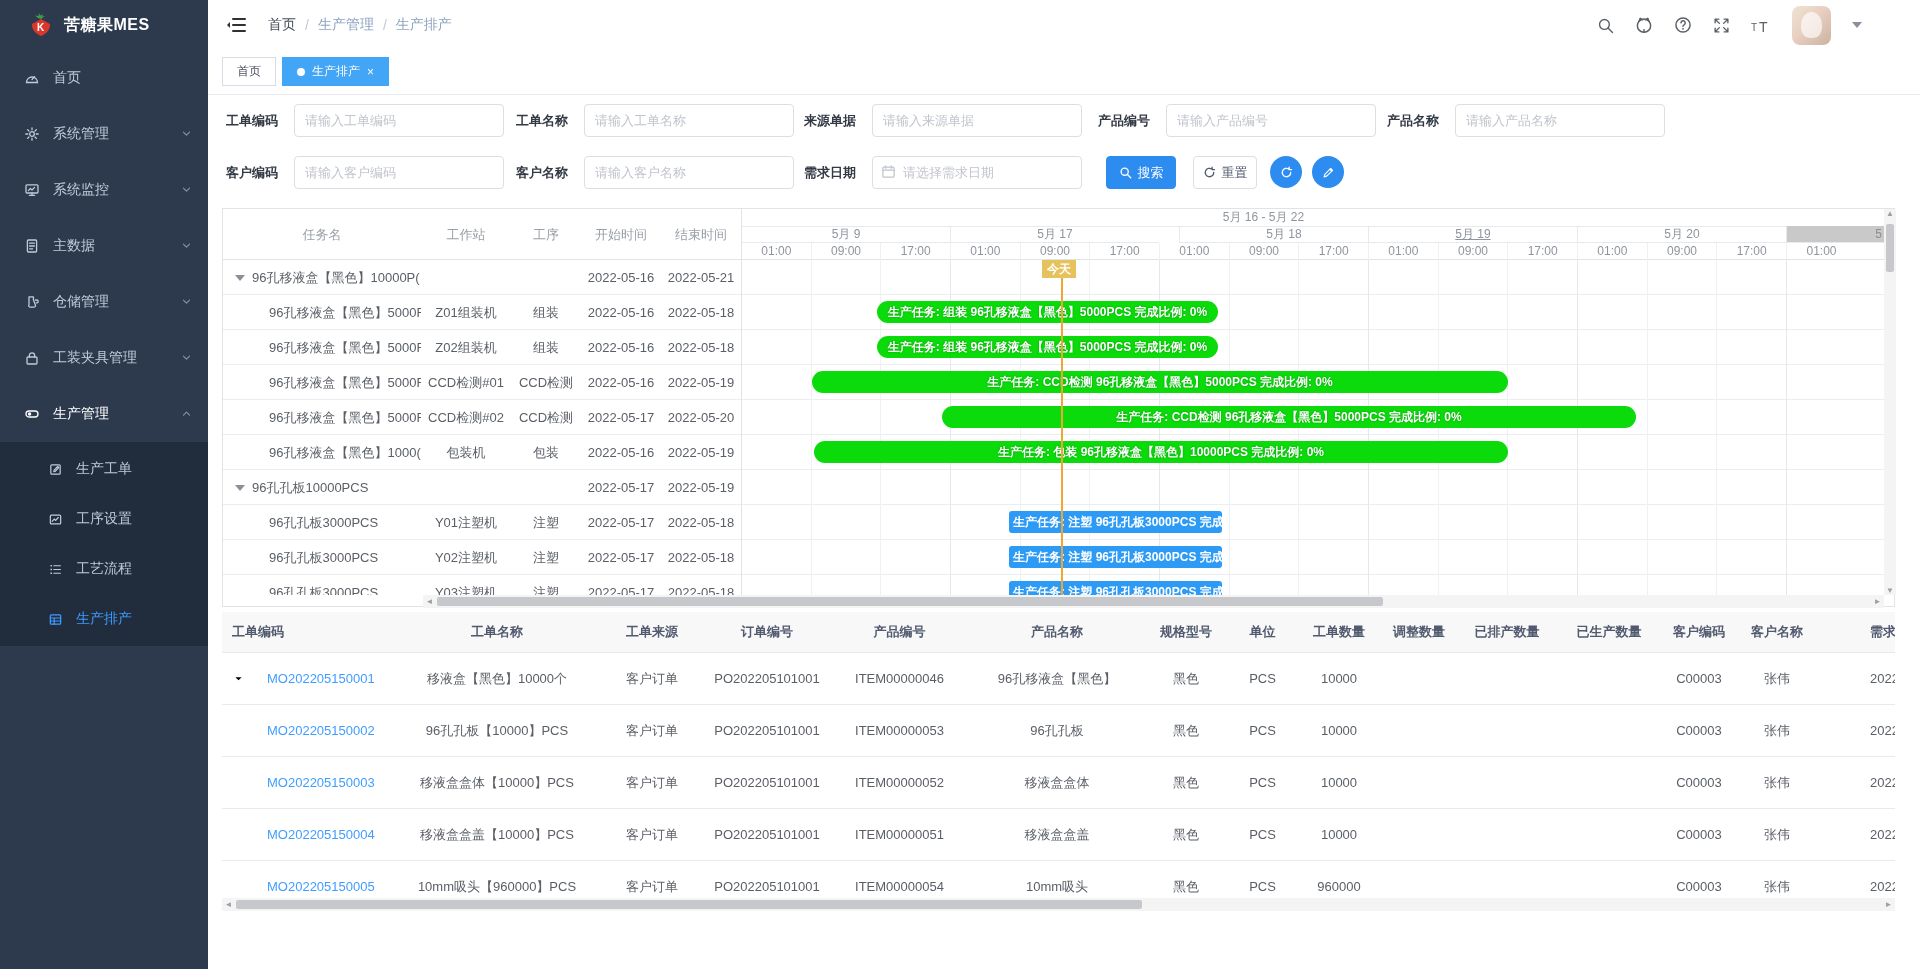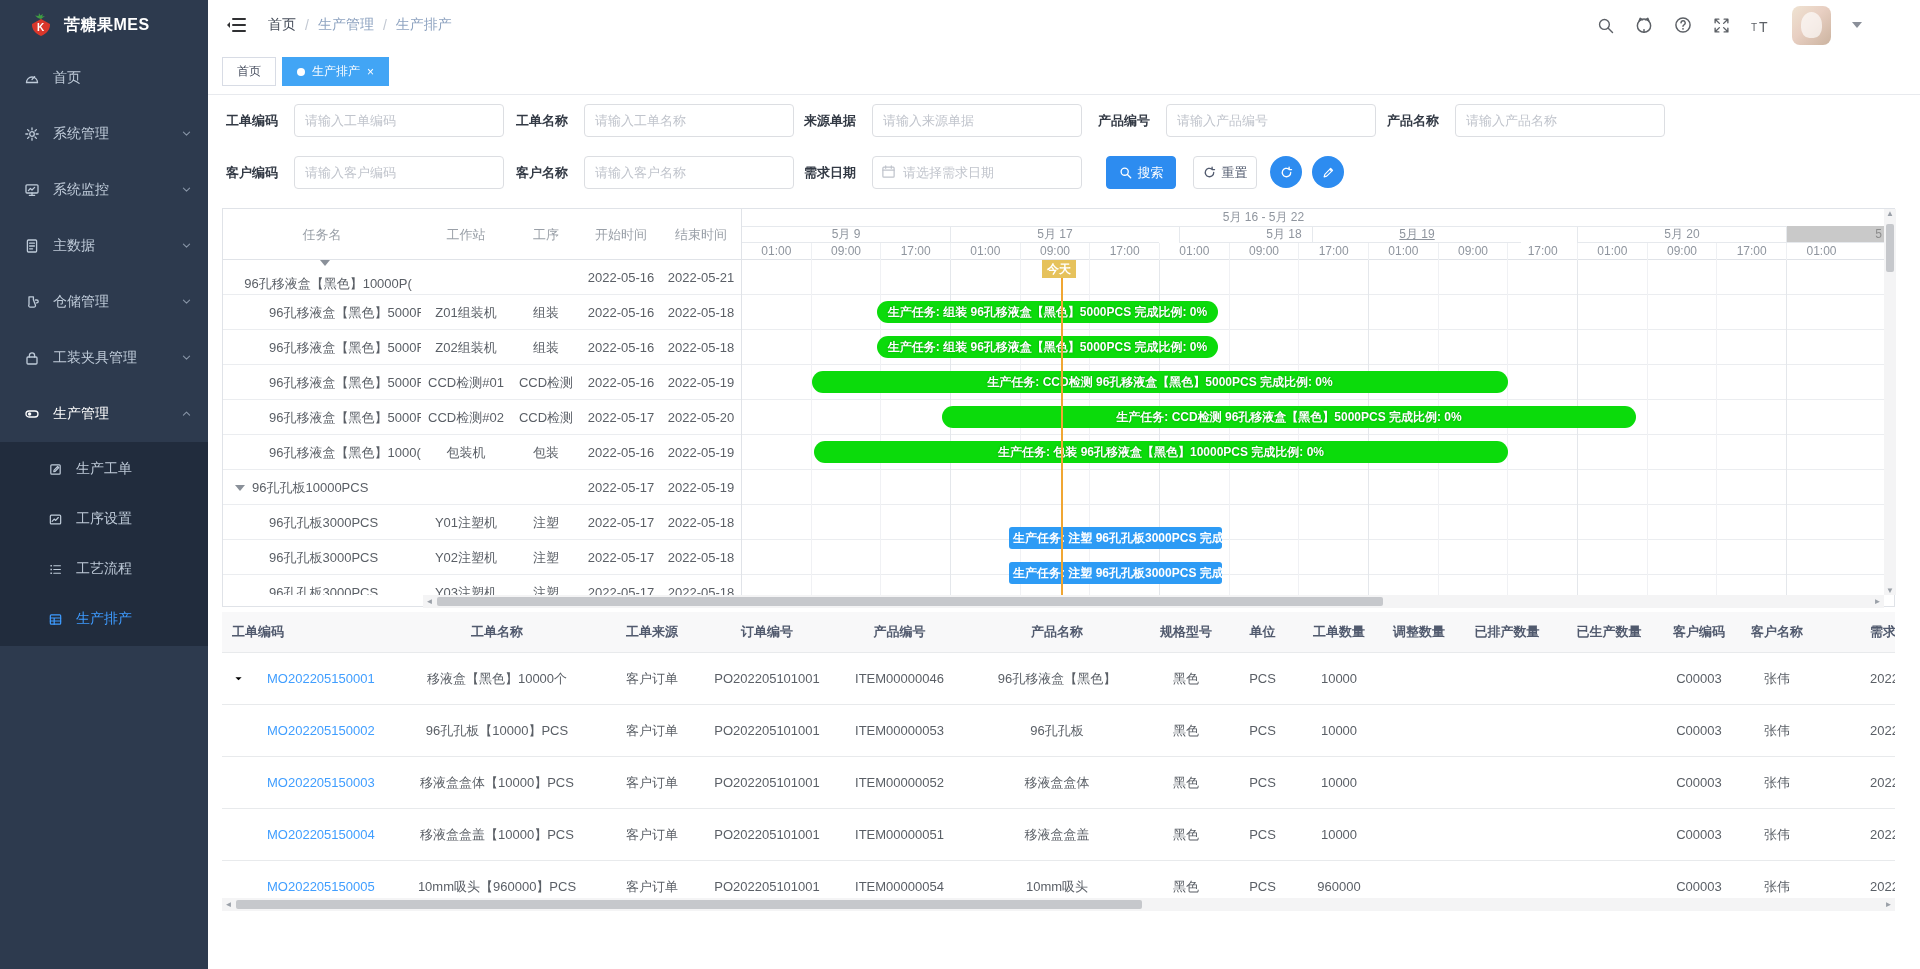--- a/index.html
+++ b/index.html
@@ -77,21 +77,21 @@
   .g-sep{position:absolute;left:518px;top:0;height:386px;width:0;border-left:1px solid #e0e3e8;z-index:2;}
   .g-cell{position:absolute;height:35px;line-height:35px;color:#5a5f66;text-align:center;white-space:nowrap;
           overflow:hidden;}
   .g-name{text-align:left;display:flex;align-items:center;}
   .g-caret{width:0;height:0;border-left:5px solid transparent;border-right:5px solid transparent;
            border-top:6px solid #8a9099;margin-right:7px;}
   .g-bar{position:absolute;height:22px;border-radius:11px;color:#fff;font-size:12px;font-weight:700;
          display:flex;align-items:center;justify-content:center;white-space:nowrap;overflow:hidden;z-index:3;cursor:pointer;}
   .g-bar.order{border-radius:4px;background:#62bb69;}
   .g-bar.task{background:#0bdb0b;text-shadow:0 0 2px rgba(0,90,0,.55);}
-  .g-bar.selected{background:#2d9bf5;border-radius:3px;justify-content:flex-start;padding-left:4px;margin-top:16px;}
+  .g-bar.selected{background:#2d9bf5;border-radius:3px;justify-content:flex-start;padding-left:4px;}
   .today-line{position:absolute;top:0;width:2px;background:#f0a632;z-index:4;}
   .today-label{position:absolute;top:0;height:18px;padding:0 5px;background:#e6c25c;color:#fff;font-size:12px;
          font-weight:700;line-height:18px;z-index:5;}
   .scrollbar{position:absolute;background:#f4f4f5;display:flex;align-items:center;color:#9aa0a8;font-size:8px;}
   .scrollbar .thumb{position:absolute;background:#c6c8cc;border-radius:2px;}
   .sb-arrow{width:13px;text-align:center;cursor:pointer;user-select:none;}
   .g-hscroll{left:200px;top:386px;width:1461px;height:13px;}
   .g-vscroll{left:1661px;top:0;width:12px;height:386px;flex-direction:column;justify-content:space-between;}
   
   .orders{position:absolute;left:222px;top:612px;width:1673px;height:283px;overflow:hidden;}
@@ -396,21 +396,21 @@
         <div class="g-hour" style="left:587.7px;width:69.7px;">09:00</div>
         <div class="g-hour" style="left:657.3px;width:69.7px;">17:00</div>
         <div class="g-day" style="left:727px;width:209px;">5月 17</div>
         <div class="g-hour" style="left:727.0px;width:69.7px;">01:00</div>
         <div class="g-hour" style="left:796.7px;width:69.7px;">09:00</div>
         <div class="g-hour" style="left:866.3px;width:69.7px;">17:00</div>
         <div class="g-day" style="left:956px;width:209px;">5月 18</div>
         <div class="g-hour" style="left:936.0px;width:69.7px;">01:00</div>
         <div class="g-hour" style="left:1005.7px;width:69.7px;">09:00</div>
         <div class="g-hour" style="left:1075.3px;width:69.7px;">17:00</div>
-        <div class="g-day" style="left:1089px;width:209px;text-decoration:underline;">5月 19</div>
+        <div class="g-day" style="left:1145px;width:209px;text-decoration:underline;">5月 19</div>
         <div class="g-hour" style="left:1145.0px;width:69.7px;">01:00</div>
         <div class="g-hour" style="left:1214.7px;width:69.7px;">09:00</div>
         <div class="g-hour" style="left:1284.3px;width:69.7px;">17:00</div>
         <div class="g-day" style="left:1354px;width:209px;">5月 20</div>
         <div class="g-hour" style="left:1354.0px;width:69.7px;">01:00</div>
         <div class="g-hour" style="left:1423.7px;width:69.7px;">09:00</div>
         <div class="g-hour" style="left:1493.3px;width:69.7px;">17:00</div>
         <div class="g-day grey" style="left:1563px;width:98px;">5</div>
         <div class="g-hour" style="left:1563px;width:70px;">01:00</div>
       </div>
@@ -424,21 +424,21 @@
         <div class="g-grid-v" style="left:657.3px;"></div>
         <div class="g-grid-v" style="left:796.7px;"></div>
         <div class="g-grid-v" style="left:866.3px;"></div>
         <div class="g-grid-v" style="left:1005.7px;"></div>
         <div class="g-grid-v" style="left:1075.3px;"></div>
         <div class="g-grid-v" style="left:1214.7px;"></div>
         <div class="g-grid-v" style="left:1284.3px;"></div>
         <div class="g-grid-v" style="left:1423.7px;"></div>
         <div class="g-grid-v" style="left:1493.3px;"></div>
         <div class="g-row-line" style="top:34px;"></div>
-        <div class="g-cell g-name" style="left:0;top:0px;width:198px;padding-left:12px;box-sizing:border-box;flex-direction:column;">
+        <div class="g-cell g-name" style="left:0;top:0px;width:198px;padding-left:12px;box-sizing:border-box;">
           <span class="g-caret"></span>
           <span>96孔移液盒【黑色】10000P(</span>
         </div>
         <div class="g-cell" style="left:198px;top:0px;width:90px;"></div>
         <div class="g-cell" style="left:288px;top:0px;width:70px;"></div>
         <div class="g-cell" style="left:358px;top:0px;width:80px;">2022-05-16</div>
         <div class="g-cell" style="left:438px;top:0px;width:80px;">2022-05-21</div>
         <div class="g-row-line" style="top:69px;"></div>
         <div class="g-cell g-name" style="left:0;top:35px;width:198px;padding-left:46px;box-sizing:border-box;">
           <span>96孔移液盒【黑色】5000F</span>

